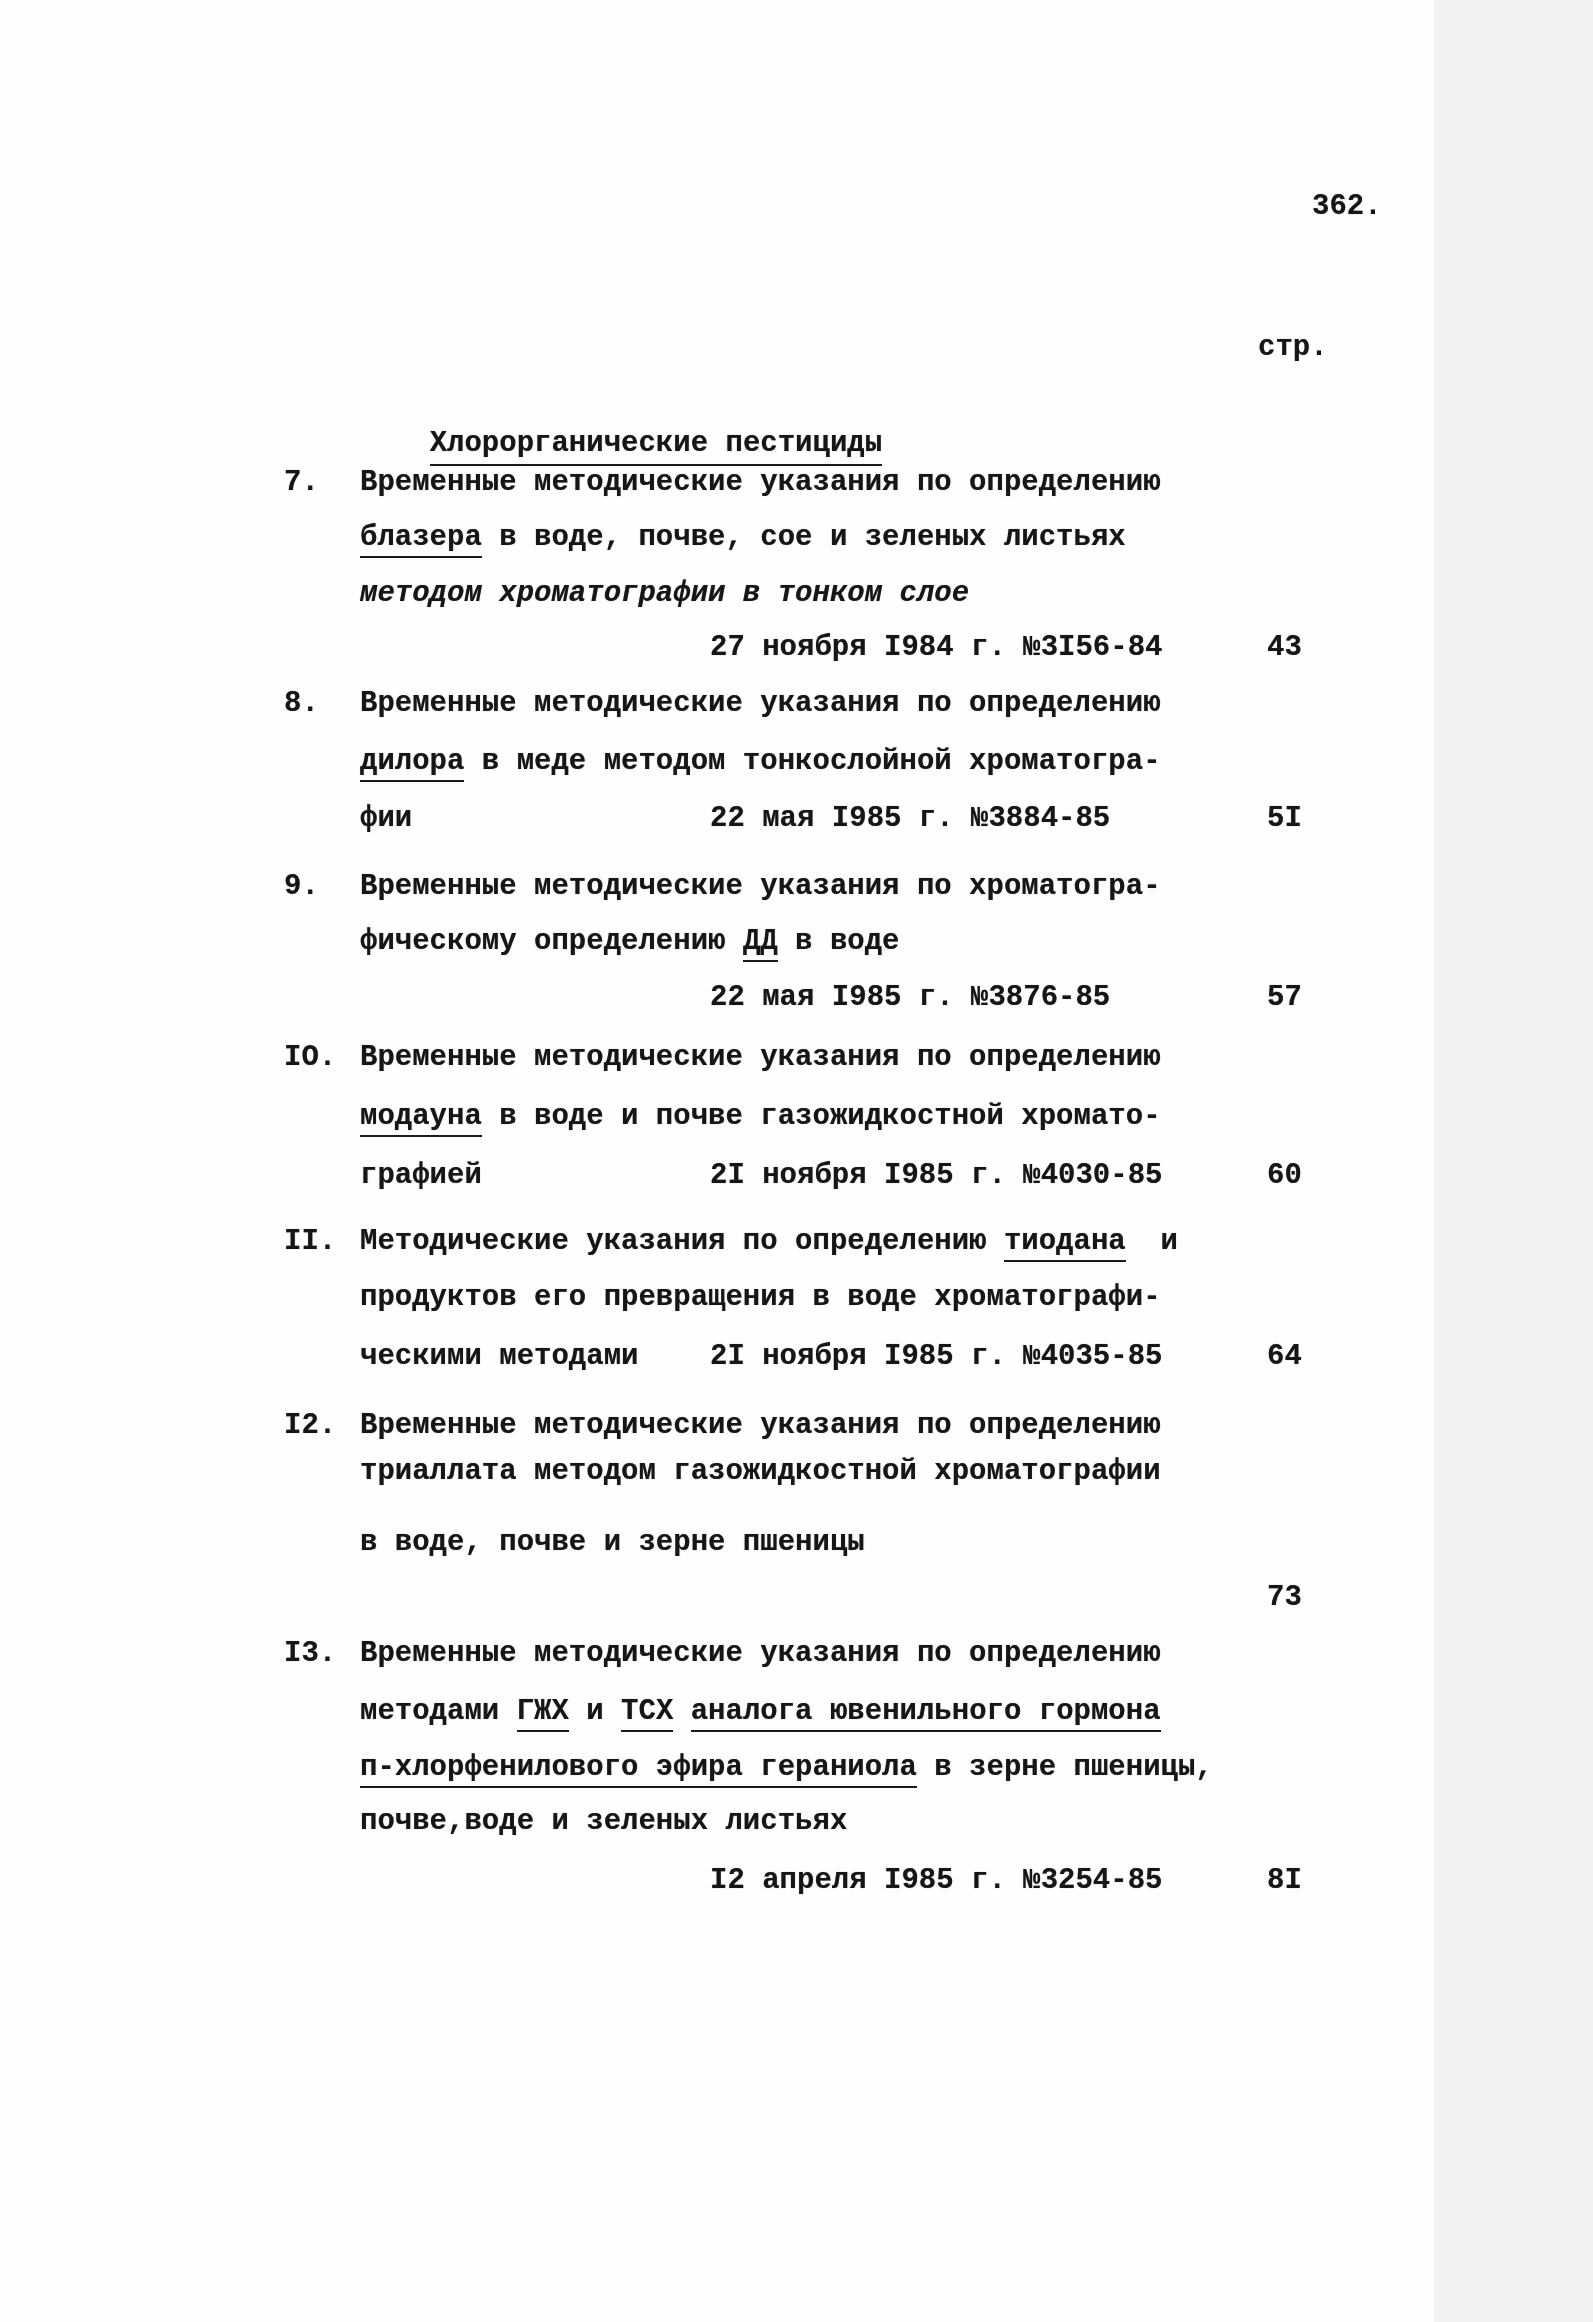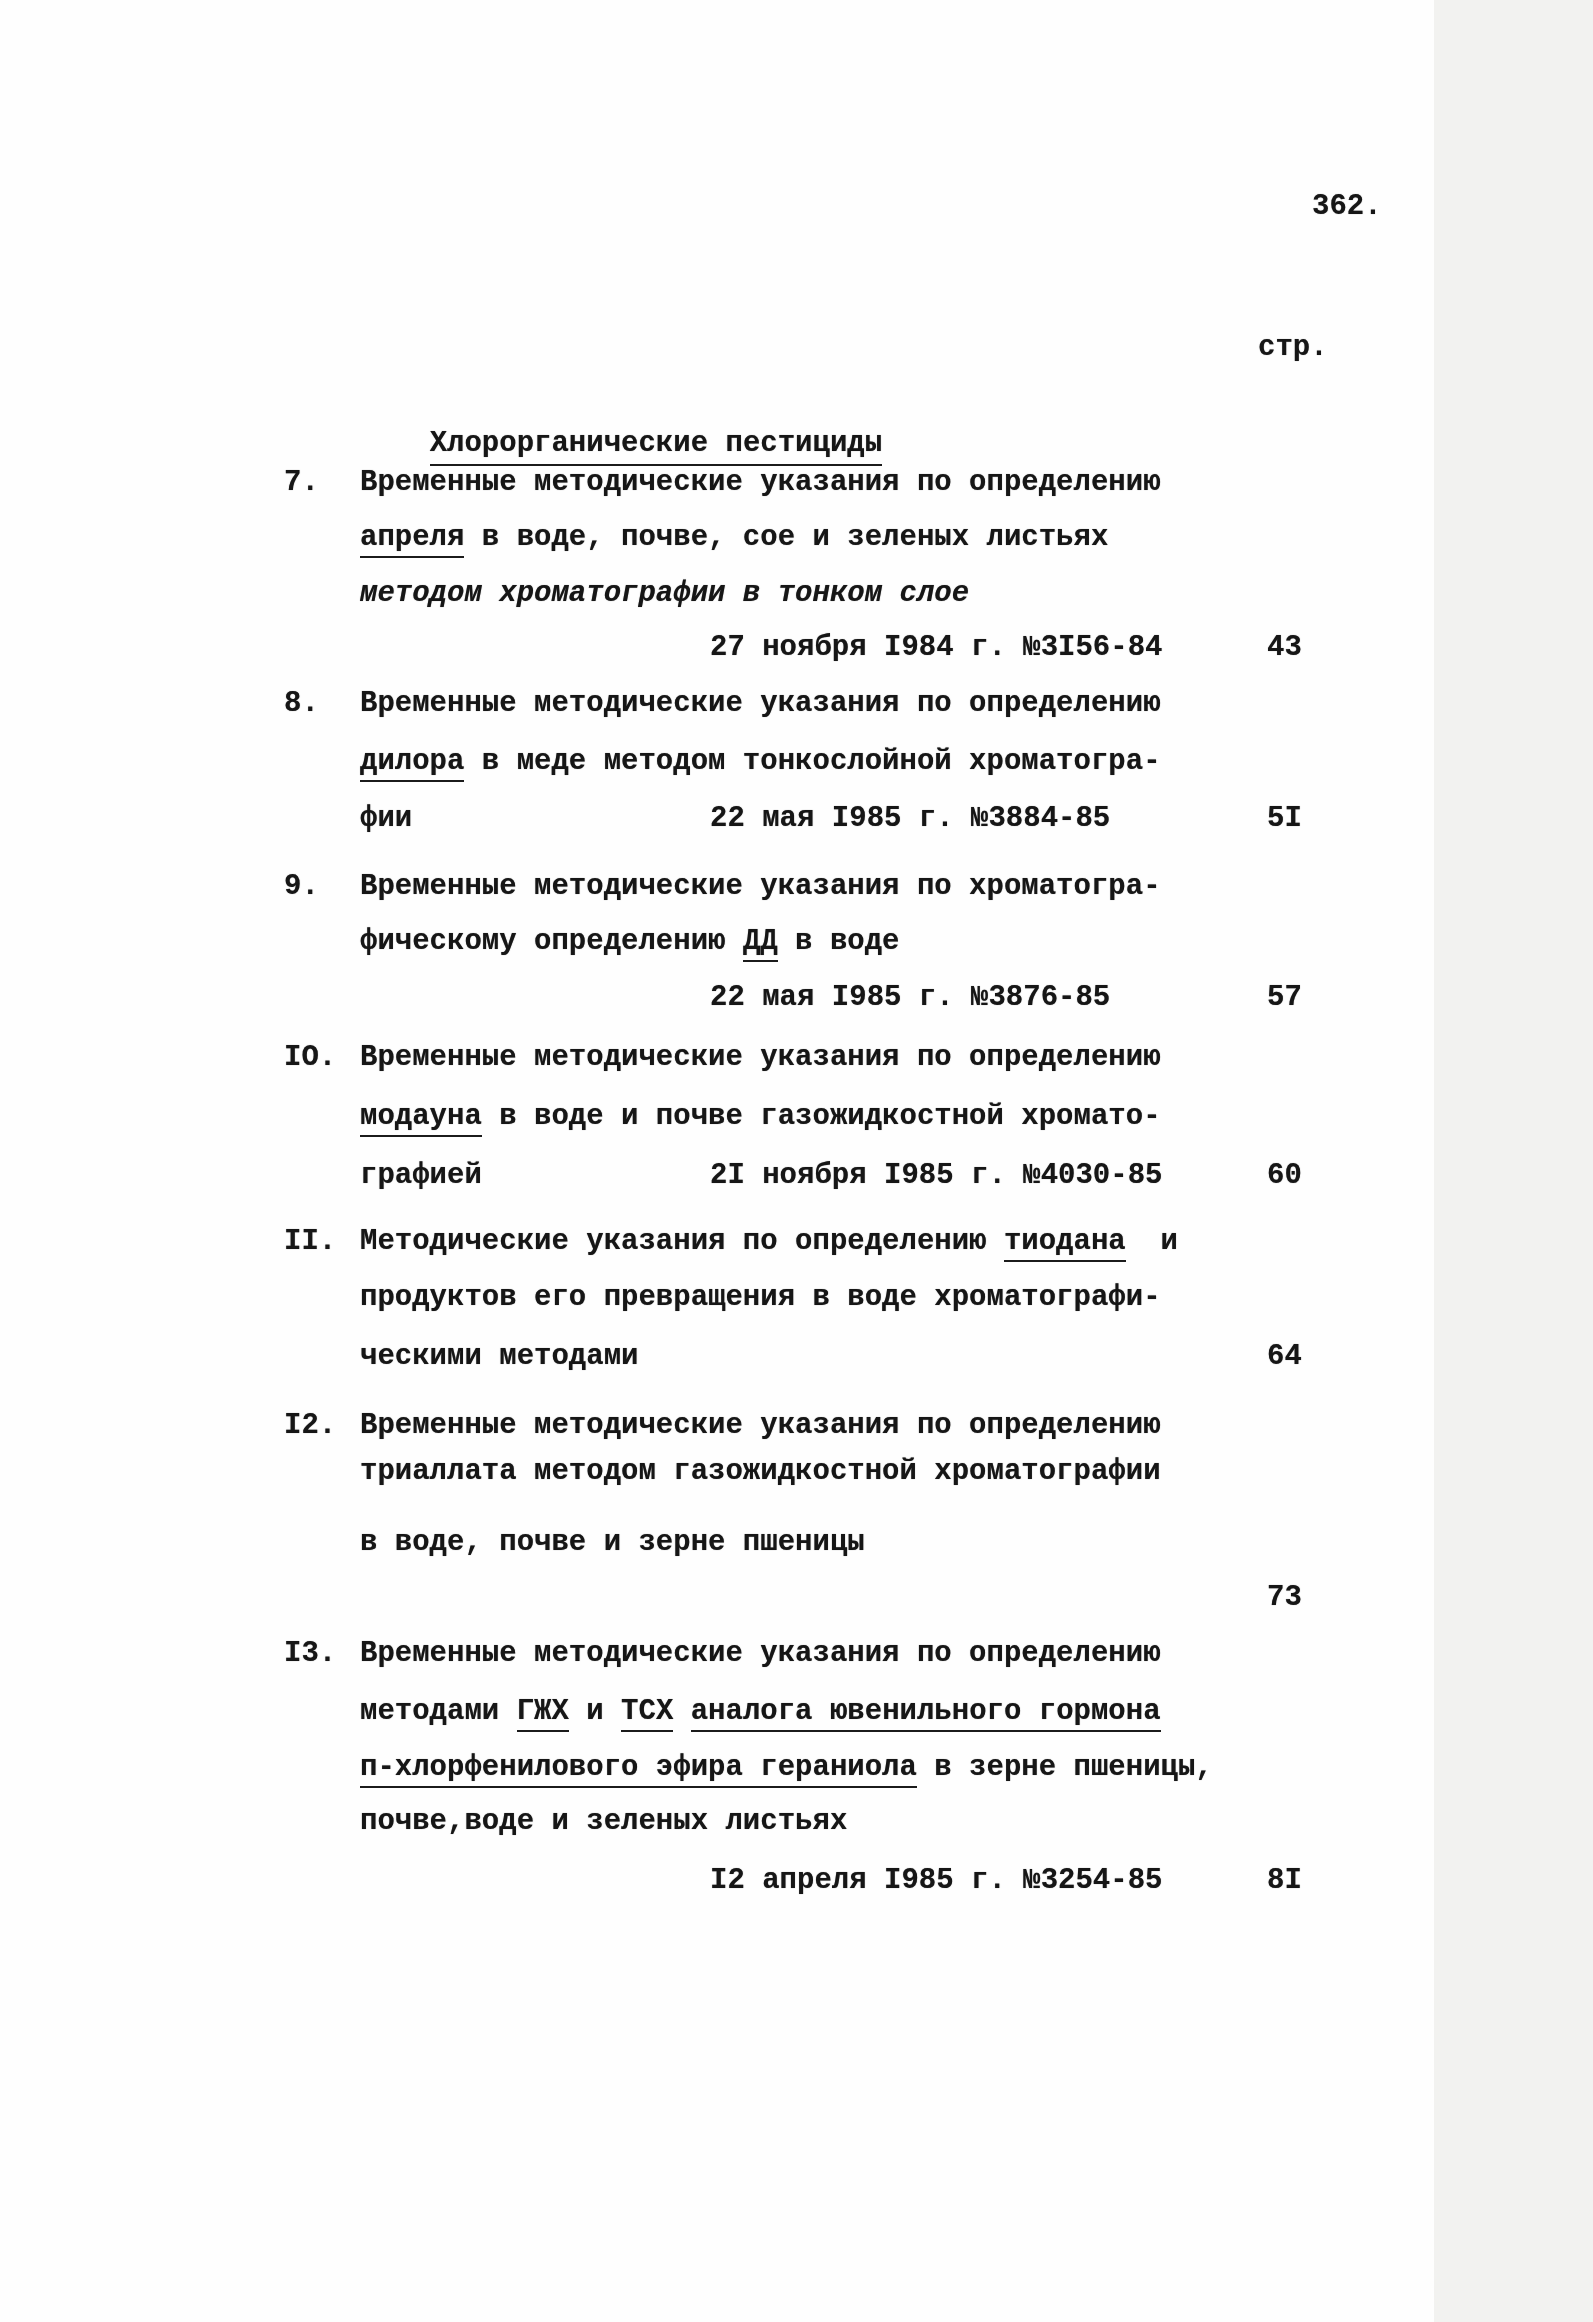--- a/index.html
+++ b/index.html
@@ -36,35 +36,35 @@
   <div class="abs" style="left:1312px;top:190px;">362.</div>
 
   <div class="abs" style="left:1258px;top:331px;">стр.</div>
 
   <div class="abs" style="left:360px;top:394px;">
     <span class="heading">Хлорорганические пестициды</span>
   </div>
 
   <div>
       <div class="row" style="top: 466px;"><span class="num">7.</span><span class="body"><span>Временные методические указания по определению</span></span></div>
-      <div class="row" style="top: 521px;"><span class="body"><span class="ul">апреля</span><span> в воде, почве, сое и зеленых листьях</span></span></div>
+      <div class="row" style="top: 521px;"><span class="body"><span class="ul">блазера</span><span> в воде, почве, сое и зеленых листьях</span></span></div>
       <div class="row" style="top: 577px; font-style: italic;"><span class="body"><span>методом хроматографии в тонком слое</span></span></div>
       <div class="row" style="top: 631px;"><span class="date">27 ноября I984 г. №3I56-84</span><span class="pg">43</span></div>
       <div class="row" style="top: 687px;"><span class="num">8.</span><span class="body"><span>Временные методические указания по определению</span></span></div>
       <div class="row" style="top: 745px;"><span class="body"><span class="ul">дилора</span><span> в меде методом тонкослойной хроматогра-</span></span></div>
       <div class="row" style="top: 802px;"><span class="body"><span>фии</span></span><span class="date">22 мая I985 г. №3884-85</span><span class="pg">5I</span></div>
       <div class="row" style="top: 870px;"><span class="num">9.</span><span class="body"><span>Временные методические указания по хроматогра-</span></span></div>
       <div class="row" style="top: 925px;"><span class="body"><span>фическому определению </span><span class="ul">ДД</span><span> в воде</span></span></div>
       <div class="row" style="top: 981px;"><span class="date">22 мая I985 г. №3876-85</span><span class="pg">57</span></div>
       <div class="row" style="top: 1041px;"><span class="num">IO.</span><span class="body"><span>Временные методические указания по определению</span></span></div>
       <div class="row" style="top: 1100px;"><span class="body"><span class="ul">модауна</span><span> в воде и почве газожидкостной хромато-</span></span></div>
       <div class="row" style="top: 1159px;"><span class="body"><span>графией</span></span><span class="date">2I ноября I985 г. №4030-85</span><span class="pg">60</span></div>
       <div class="row" style="top: 1225px;"><span class="num">II.</span><span class="body"><span>Методические указания по определению </span><span class="ul">тиодана</span><span>  и</span></span></div>
       <div class="row" style="top: 1281px;"><span class="body"><span>продуктов его превращения в воде хроматографи-</span></span></div>
-      <div class="row" style="top: 1340px;"><span class="body"><span>ческими методами</span></span><span class="pg">64</span></div>
+      <div class="row" style="top: 1340px;"><span class="body"><span>ческими методами</span></span><span class="date">2I ноября I985 г. №4035-85</span><span class="pg">64</span></div>
       <div class="row" style="top: 1409px;"><span class="num">I2.</span><span class="body"><span>Временные методические указания по определению</span></span></div>
       <div class="row" style="top: 1455px;"><span class="body"><span>триаллата методом газожидкостной хроматографии</span></span></div>
       <div class="row" style="top: 1526px;"><span class="body"><span>в воде, почве и зерне пшеницы</span></span></div>
       <div class="row" style="top: 1581px;"><span class="pg">73</span></div>
       <div class="row" style="top: 1637px;"><span class="num">I3.</span><span class="body"><span>Временные методические указания по определению</span></span></div>
       <div class="row" style="top: 1695px;"><span class="body"><span>методами </span><span class="ul">ГЖХ</span><span> и </span><span class="ul">ТСХ</span><span> </span><span class="ul">аналога ювенильного гормона</span></span></div>
       <div class="row" style="top: 1751px; padding-left: 29px;"><span class="body"><span class="ul">п-хлорфенилового эфира гераниола</span><span> в зерне пшеницы,</span></span></div>
       <div class="row" style="top: 1805px;"><span class="body"><span>почве,воде и зеленых листьях</span></span></div>
       <div class="row" style="top: 1864px;"><span class="date">I2 апреля I985 г. №3254-85</span><span class="pg">8I</span></div>
     </div>

